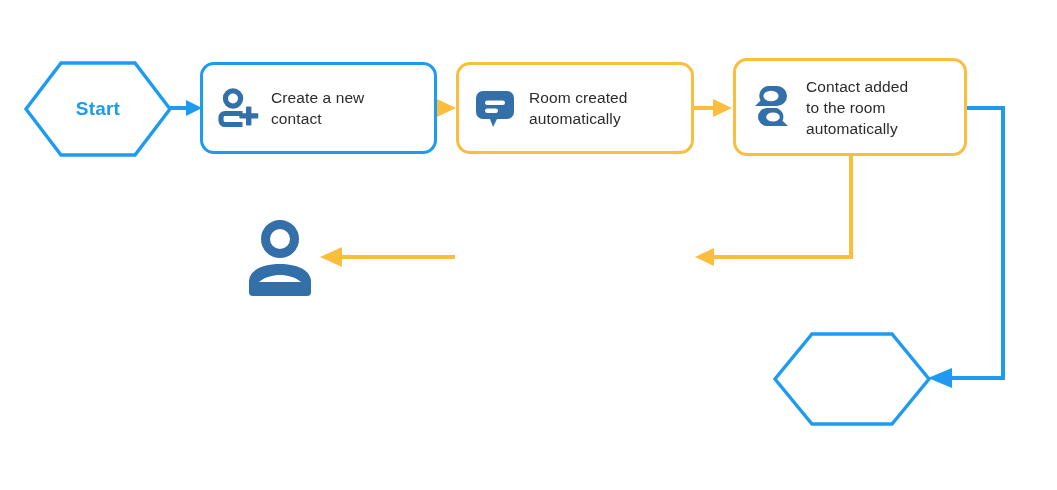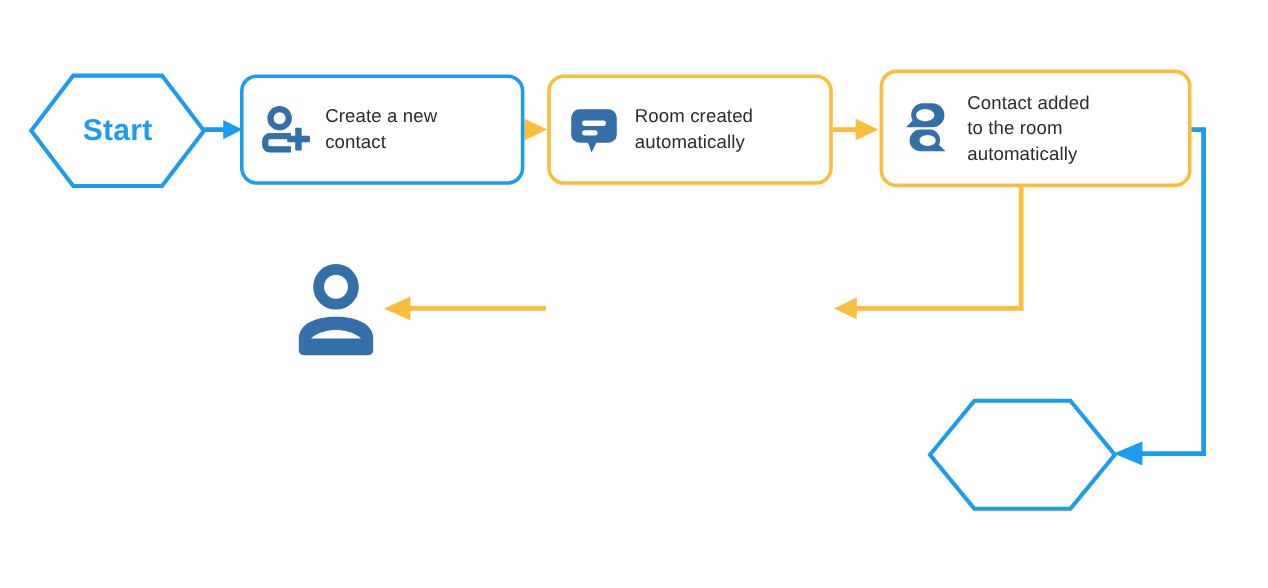--- a/index.html
+++ b/index.html
@@ -32,21 +32,21 @@
     white-space:pre-line;
   }
 
   
   .hex{display:block;}
   .hex-text{
     position:absolute;
     display:flex;align-items:center;justify-content:center;
     color:#1C9BF0;
     font-weight:bold;
-    font-size:25px;
+    font-size:19px;
     letter-spacing:.2px;
     pointer-events:none;
   }
 
   .figure{position:absolute;}
 </style>
 </head>
 <body>
 
 <div id="canvas">
@@ -103,21 +103,21 @@
   <div class="node box yellow" style="left:456px;top:62px;width:238px;height:92px;">
     <svg class="icon" width="44" height="44" viewBox="0 0 44 44" xmlns="http://www.w3.org/2000/svg">
       <path d="M 10 5 L 34 5 A 7 7 0 0 1 41 12 L 41 26 A 7 7 0 0 1 34 33 L 24 33 L 20 41 L 17 33 L 10 33 A 7 7 0 0 1 3 26 L 3 12 A 7 7 0 0 1 10 5 Z" fill="#336FA8"></path>
       <rect x="12" y="14.5" width="20" height="4.4" rx="2.2" fill="#ffffff"></rect>
       <rect x="12" y="22.5" width="13" height="4.4" rx="2.2" fill="#ffffff"></rect>
     </svg>
     <div class="label">Room created
 automatically</div>
   </div>
 
-  <div class="node box yellow" style="left:733px;top:58px;width:260px;height:98px;align-items:center;">
+  <div class="node box yellow" style="left:733px;top:58px;width:234px;height:98px;align-items:center;">
     <svg class="icon" width="44" height="48" viewBox="0 0 44 48" xmlns="http://www.w3.org/2000/svg">
       <path d="M 18 3 L 27 3 A 10 10 0 0 1 27 23 L 12 23 L 5 23 L 10.5 17.5 A 9.8 9.8 0 0 1 18 3 Z" fill="#336FA8"></path>
       <ellipse cx="21" cy="13" rx="7.6" ry="5.2" fill="#ffffff"></ellipse>
       <path d="M 26 25 L 17 25 A 9 9 0 0 0 17 43 L 31 43 L 38 43 L 32.5 37.8 A 9 9 0 0 0 26 25 Z" fill="#336FA8"></path>
       <ellipse cx="23" cy="34" rx="6.8" ry="4.6" fill="#ffffff"></ellipse>
     </svg>
     <div class="label">Contact added
 to the room
 automatically</div>
   </div>

